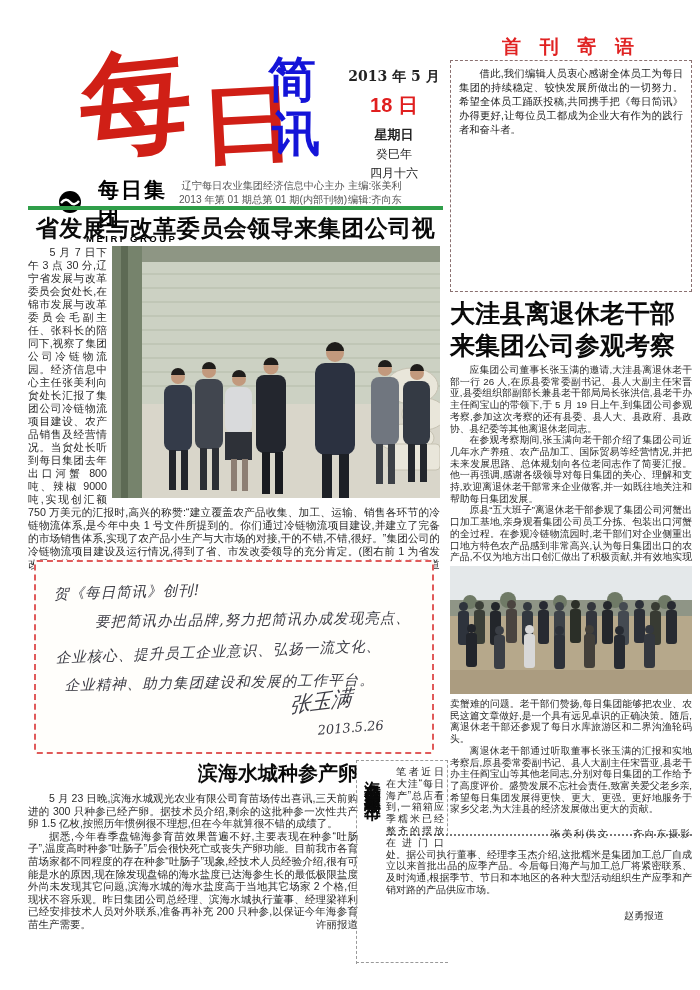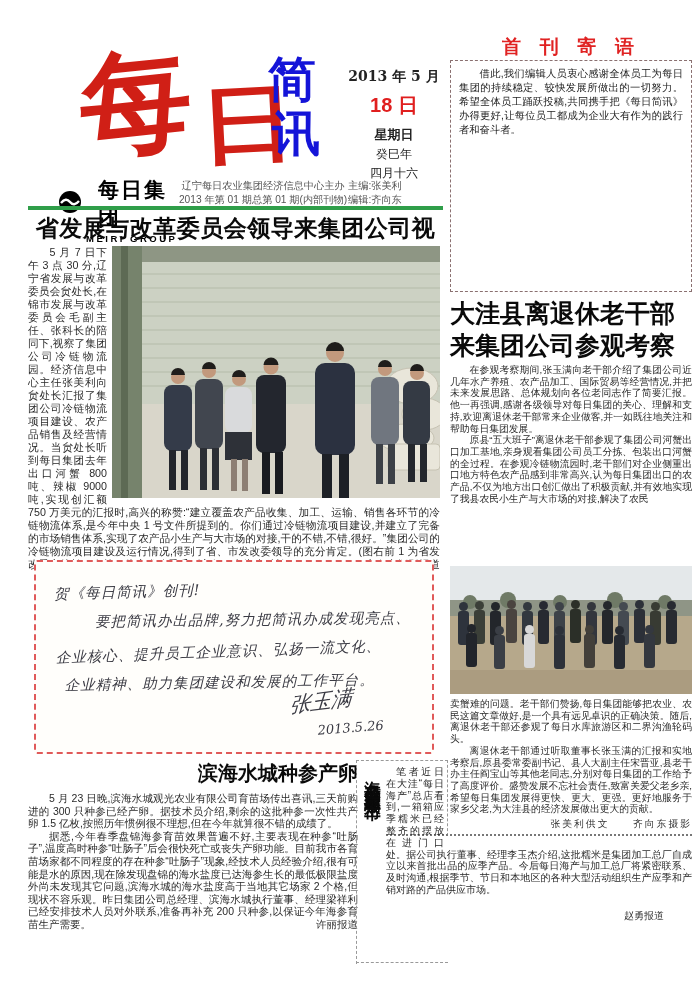--- a/index.html
+++ b/index.html
@@ -45,21 +45,21 @@
   .g-title{left:450px;top:34px;width:242px;text-align:center;color:#e02222;font-weight:bold;
            font-size:19px;letter-spacing:6px;font-family:"DejaVu Serif",serif;}
   .g-box{left:450px;top:60px;width:242px;height:232px;border:1px dashed #8a7070;
          padding:6px 8px;box-sizing:border-box;font-size:10.3px;line-height:14.1px;
          text-align:justify;color:#222;overflow:hidden;}
 
   .article2a{left:450px;top:364px;width:242px;height:200px;font-size:9.8px;line-height:11.7px;
              text-align:justify;color:#2a2a2a;overflow:hidden;}
   .article2b{left:450px;top:698px;width:242px;font-size:9.8px;line-height:11.7px;
              text-align:justify;color:#2a2a2a;}
-  .article2b .byline{margin-top:3px;letter-spacing:2px;}
+  .article2b .byline{margin-top:13px;letter-spacing:2px;}
 
   .photo2-wrap{left:450px;top:566px;width:242px;height:128px;}
 
   
   .hw-box{left:34px;top:560px;width:400px;height:194px;border:2px dashed #e05a5a;border-radius:3px;
           box-sizing:border-box;padding:12px 20px;background:#fffefb;}
   .hw{font-family:"DejaVu Serif",serif;font-style:italic;color:#3b3b44;transform:rotate(-1.5deg);}
   .hw-l1{font-size:17px;letter-spacing:2px;}
   .hw-l{font-size:14.5px;line-height:31px;letter-spacing:1px;}
   .hw-l:nth-child(2){margin-left:40px;transform:rotate(0.8deg);}
@@ -245,20 +245,21 @@
   <div class="abs g-box">
     <p class="para">借此,我们编辑人员衷心感谢全体员工为每日集团的持续稳定、较快发展所做出的一切努力。希望全体员工踊跃投稿,共同携手把《每日简讯》办得更好,让每位员工都成为企业大有作为的践行者和奋斗者。</p>
   </div>
 
   <div class="abs headline2">
     <div>大洼县离退休老干部</div>
     <div>来集团公司参观考察</div>
   </div>
 
   <div class="abs article2a">
+    <p class="para">应集团公司董事长张玉满的邀请,大洼县离退休老干部一行 26 人,在原县委常委副书记、县人大副主任宋晋亚,县委组织部副部长兼县老干部局局长张洪信,县老干办主任阎宝山的带领下,于 5 月 19 日上午,到集团公司参观考察,参加这次考察的还有县委、县人大、县政府、县政协、县纪委等其他离退休老同志。</p>
     <p class="para">在参观考察期间,张玉满向老干部介绍了集团公司近几年水产养殖、农产品加工、国际贸易等经营情况,并把未来发展思路、总体规划向各位老同志作了简要汇报。他一再强调,感谢各级领导对每日集团的关心、理解和支持,欢迎离退休老干部常来企业做客,并一如既往地关注和帮助每日集团发展。</p>
     <p class="para">原县“五大班子”离退休老干部参观了集团公司河蟹出口加工基地,亲身观看集团公司员工分拣、包装出口河蟹的全过程。在参观冷链物流园时,老干部们对企业侧重出口地方特色农产品感到非常高兴,认为每日集团出口的农产品,不仅为地方出口创汇做出了积极贡献,并有效地实现了我县农民小生产与大市场的对接,解决了农民</p>
   </div>
 
   <div class="abs photo2-wrap">
     <svg width="242" height="128" viewBox="0 0 242 128" preserveAspectRatio="none">
       <rect width="242" height="128" fill="#e4e8ea"></rect>
       <rect y="34" width="242" height="18" fill="#8f9586"></rect>
       <g fill="#6f7a66">
         <circle cx="20" cy="36" r="7"></circle>

